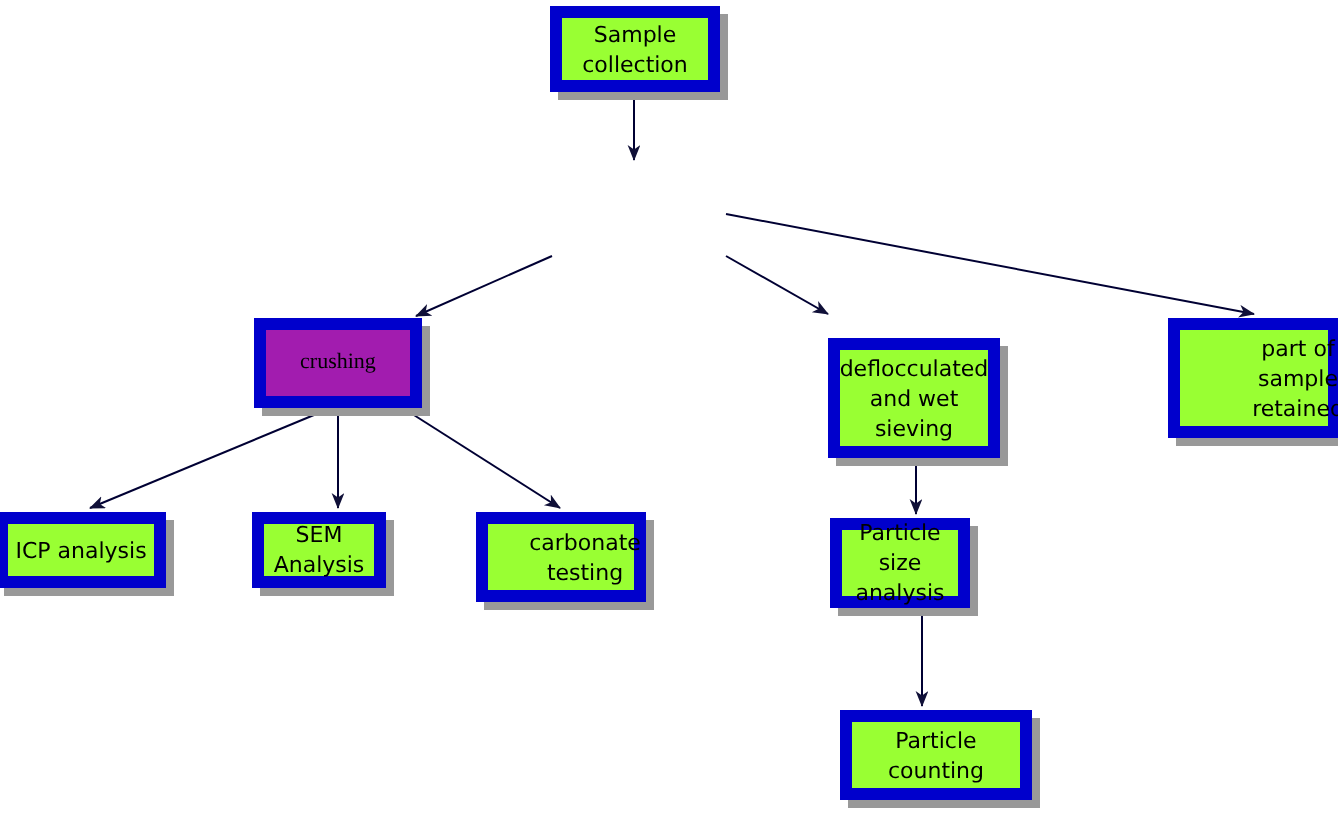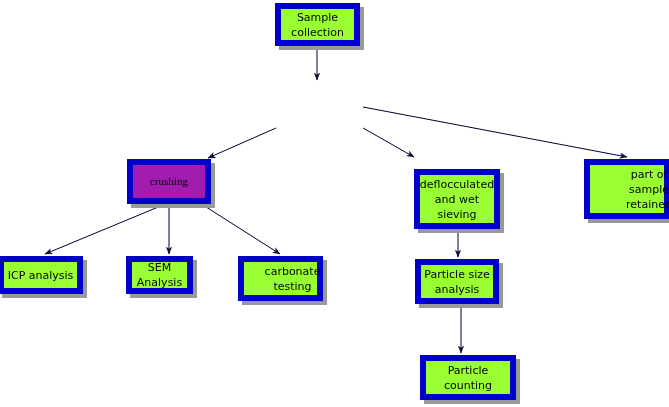--- a/index.html
+++ b/index.html
@@ -72,17 +72,17 @@
     <div class="node" style="left: 414px; top: 159px; width: 86px; height: 60px; background: rgb(153, 255, 51); border-color: rgb(0, 0, 204); color: rgb(0, 0, 0); box-shadow: rgb(153, 153, 153) 4px 4px 0px 0px; margin-top: 10px;"><span>deflocculated
 and wet
 sieving</span></div>
     <div class="node" style="left: 584px; top: 159px; width: 86px; height: 60px; background: rgb(153, 255, 51); border-color: rgb(0, 0, 204); color: rgb(0, 0, 0); box-shadow: rgb(153, 153, 153) 4px 4px 0px 0px; padding-left: 44px;"><span>part of
 sample
 retained</span></div>
     <div class="node" style="left: -2px; top: 256px; width: 85px; height: 38px; background: rgb(153, 255, 51); border-color: rgb(0, 0, 204); color: rgb(0, 0, 0); box-shadow: rgb(153, 153, 153) 4px 4px 0px 0px;"><span>ICP analysis</span></div>
     <div class="node" style="left: 126px; top: 256px; width: 67px; height: 38px; background: rgb(153, 255, 51); border-color: rgb(0, 0, 204); color: rgb(0, 0, 0); box-shadow: rgb(153, 153, 153) 4px 4px 0px 0px;"><span>SEM Analysis</span></div>
     <div class="node" style="left: 238px; top: 256px; width: 85px; height: 45px; background: rgb(153, 255, 51); border-color: rgb(0, 0, 204); color: rgb(0, 0, 0); box-shadow: rgb(153, 153, 153) 4px 4px 0px 0px; padding-left: 24px;"><span>carbonate
 testing</span></div>
-    <div class="node" style="left: 415px; top: 259px; width: 84px; height: 45px; background: rgb(153, 255, 51); border-color: rgb(0, 0, 204); color: rgb(0, 0, 0); box-shadow: rgb(153, 153, 153) 4px 4px 0px 0px;"><span>Particle size
+    <div class="node" style="left: 415px; top: 259px; width: 70px; height: 45px; background: rgb(153, 255, 51); border-color: rgb(0, 0, 204); color: rgb(0, 0, 0); box-shadow: rgb(153, 153, 153) 4px 4px 0px 0px;"><span>Particle size
 analysis</span></div>
     <div class="node" style="left: 420px; top: 355px; width: 96px; height: 45px; background: rgb(153, 255, 51); border-color: rgb(0, 0, 204); color: rgb(0, 0, 0); box-shadow: rgb(153, 153, 153) 4px 4px 0px 0px;"><span>Particle
 counting</span></div>
   </div>
 
 </body></html>

